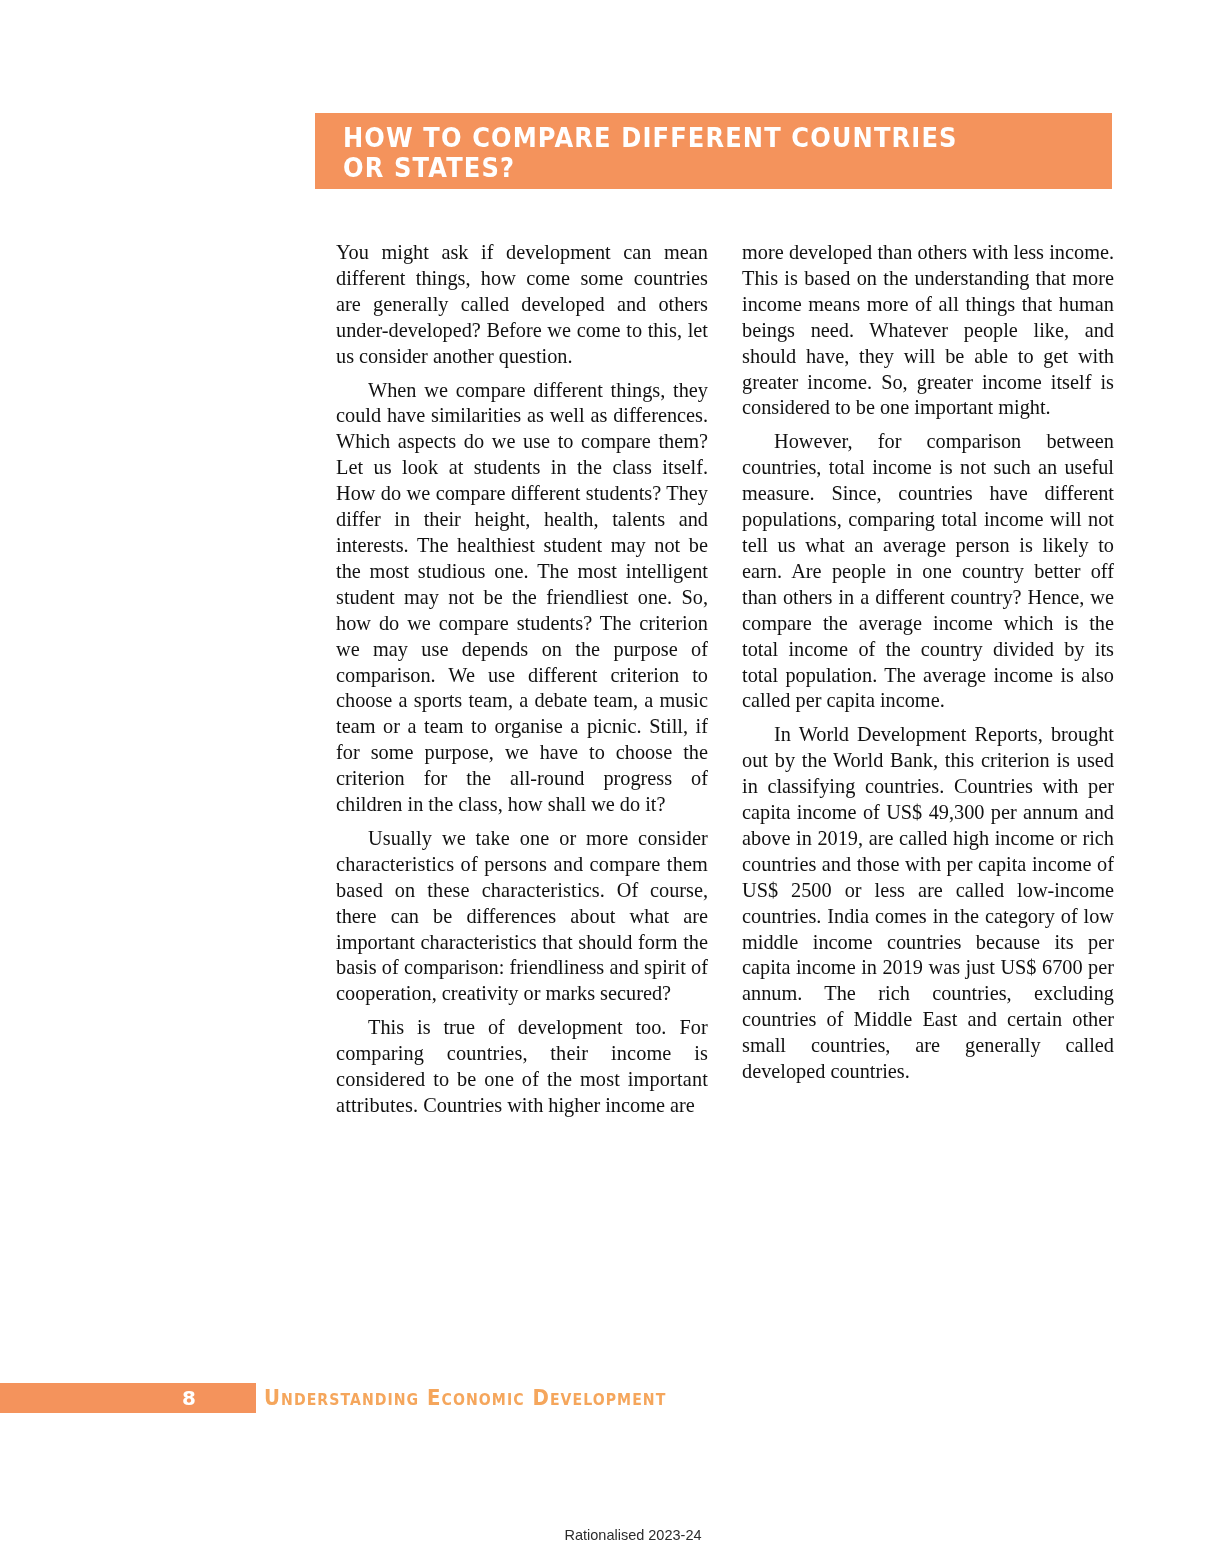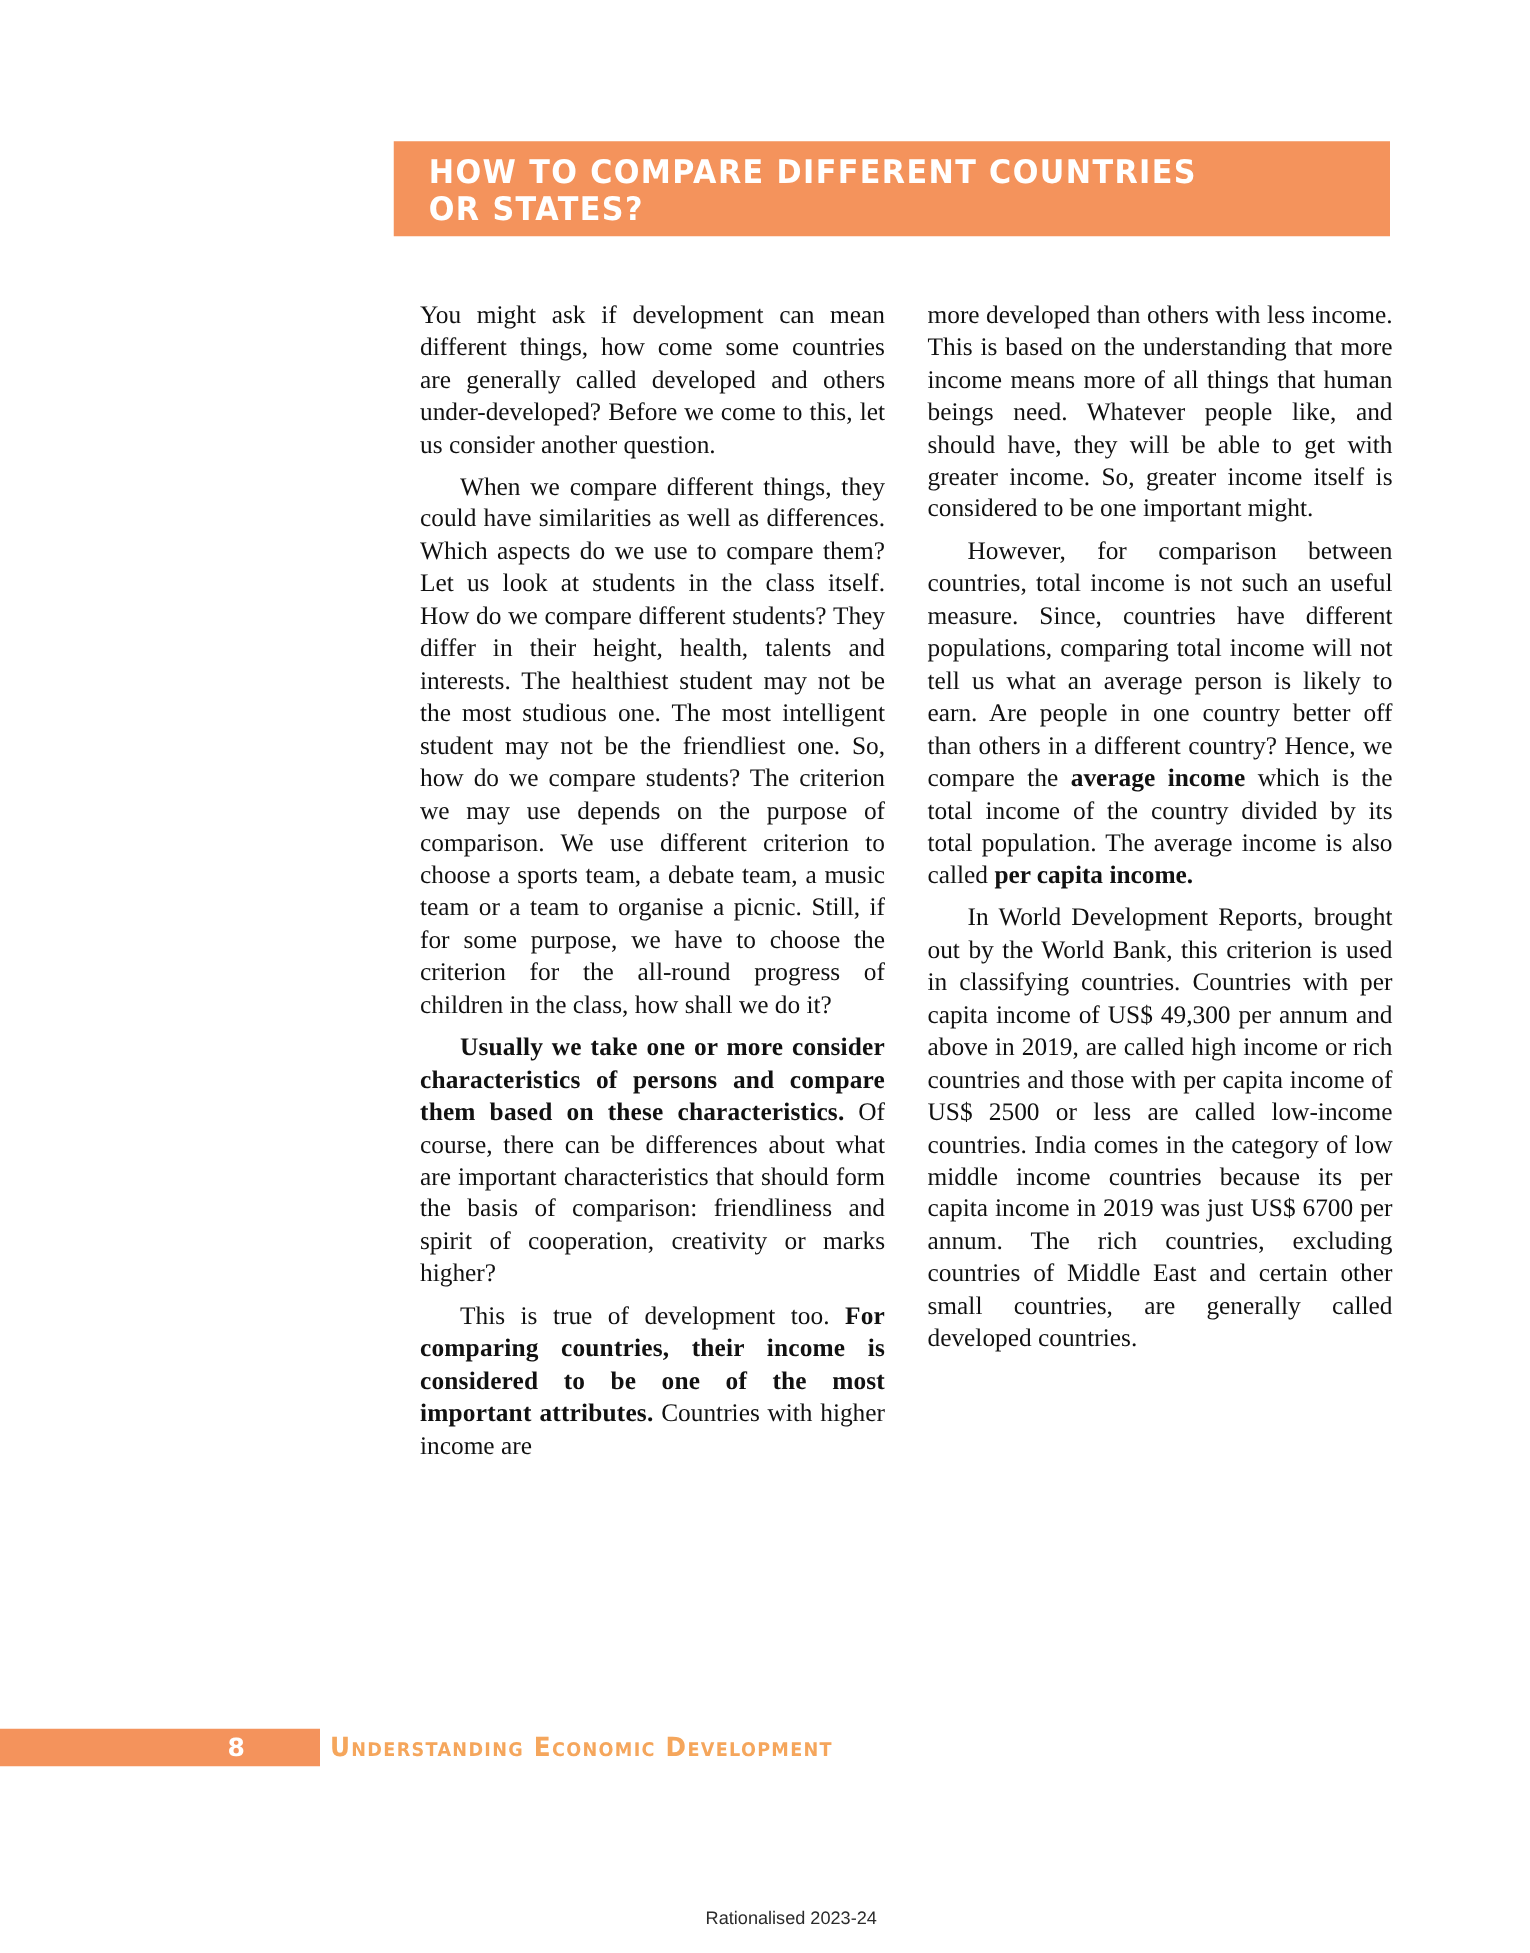--- a/index.html
+++ b/index.html
@@ -58,21 +58,21 @@
     line-height: 25.9px;
     text-align: justify;
     text-justify: inter-word;
     color: #111111;
     hyphens: none;
   }
   .col p.indent {
     text-indent: 32px;
   }
   .col p b, .col p strong {
-    font-weight: bold;
+    font-weight: normal;
   }
   .lead-bold {
     font-weight: bold;
     letter-spacing: 0.15px;
   }
 
   
   .footer {
     position: absolute;
     left: 0;
@@ -145,21 +145,21 @@
 
     <p>
       <span>You might ask if development can mean different things, how come some countries are generally called developed and others under-developed?  Before we come to this, let us consider another question.</span>
     </p>
 
     <p class="indent">
       <span>When we compare different things, they could have similarities as well as differences. Which aspects do we use to compare them? Let us look at students in the class itself.  How do we compare different students? They differ in their height, health, talents and interests. The healthiest student may not be the most studious one. The most intelligent student may not be the friendliest one.  So, how do we compare students? The criterion we may use depends on the purpose of comparison.  We use different criterion to choose a sports team, a debate team, a music team or a team to organise a picnic.  Still, if for some purpose, we have to choose the criterion for the all-round progress of children in the class, how shall we do it?</span>
     </p>
 
     <p class="indent">
-      <b class="lead-bold">Usually we take one or more consider characteristics of persons and compare them based on these characteristics.</b><span>  Of course, there can be differences about what are important characteristics that should form the basis of comparison: friendliness and spirit of cooperation, creativity or marks higher?</span>
+      <b class="lead-bold">Usually we take one or more consider characteristics of persons and compare them based on these characteristics.</b><span>  Of course, there can be differences about what are important characteristics that should form the basis of comparison: friendliness and spirit of cooperation, creativity or marks secured?</span>
     </p>
 
     <p class="indent">
       <span>This is true of development too. </span><b class="lead-bold">For comparing countries, their income is considered to be one of the most important attributes.</b><span> Countries with higher income are</span>
     </p>
 
   </div>
 
   <div class="col">
 

